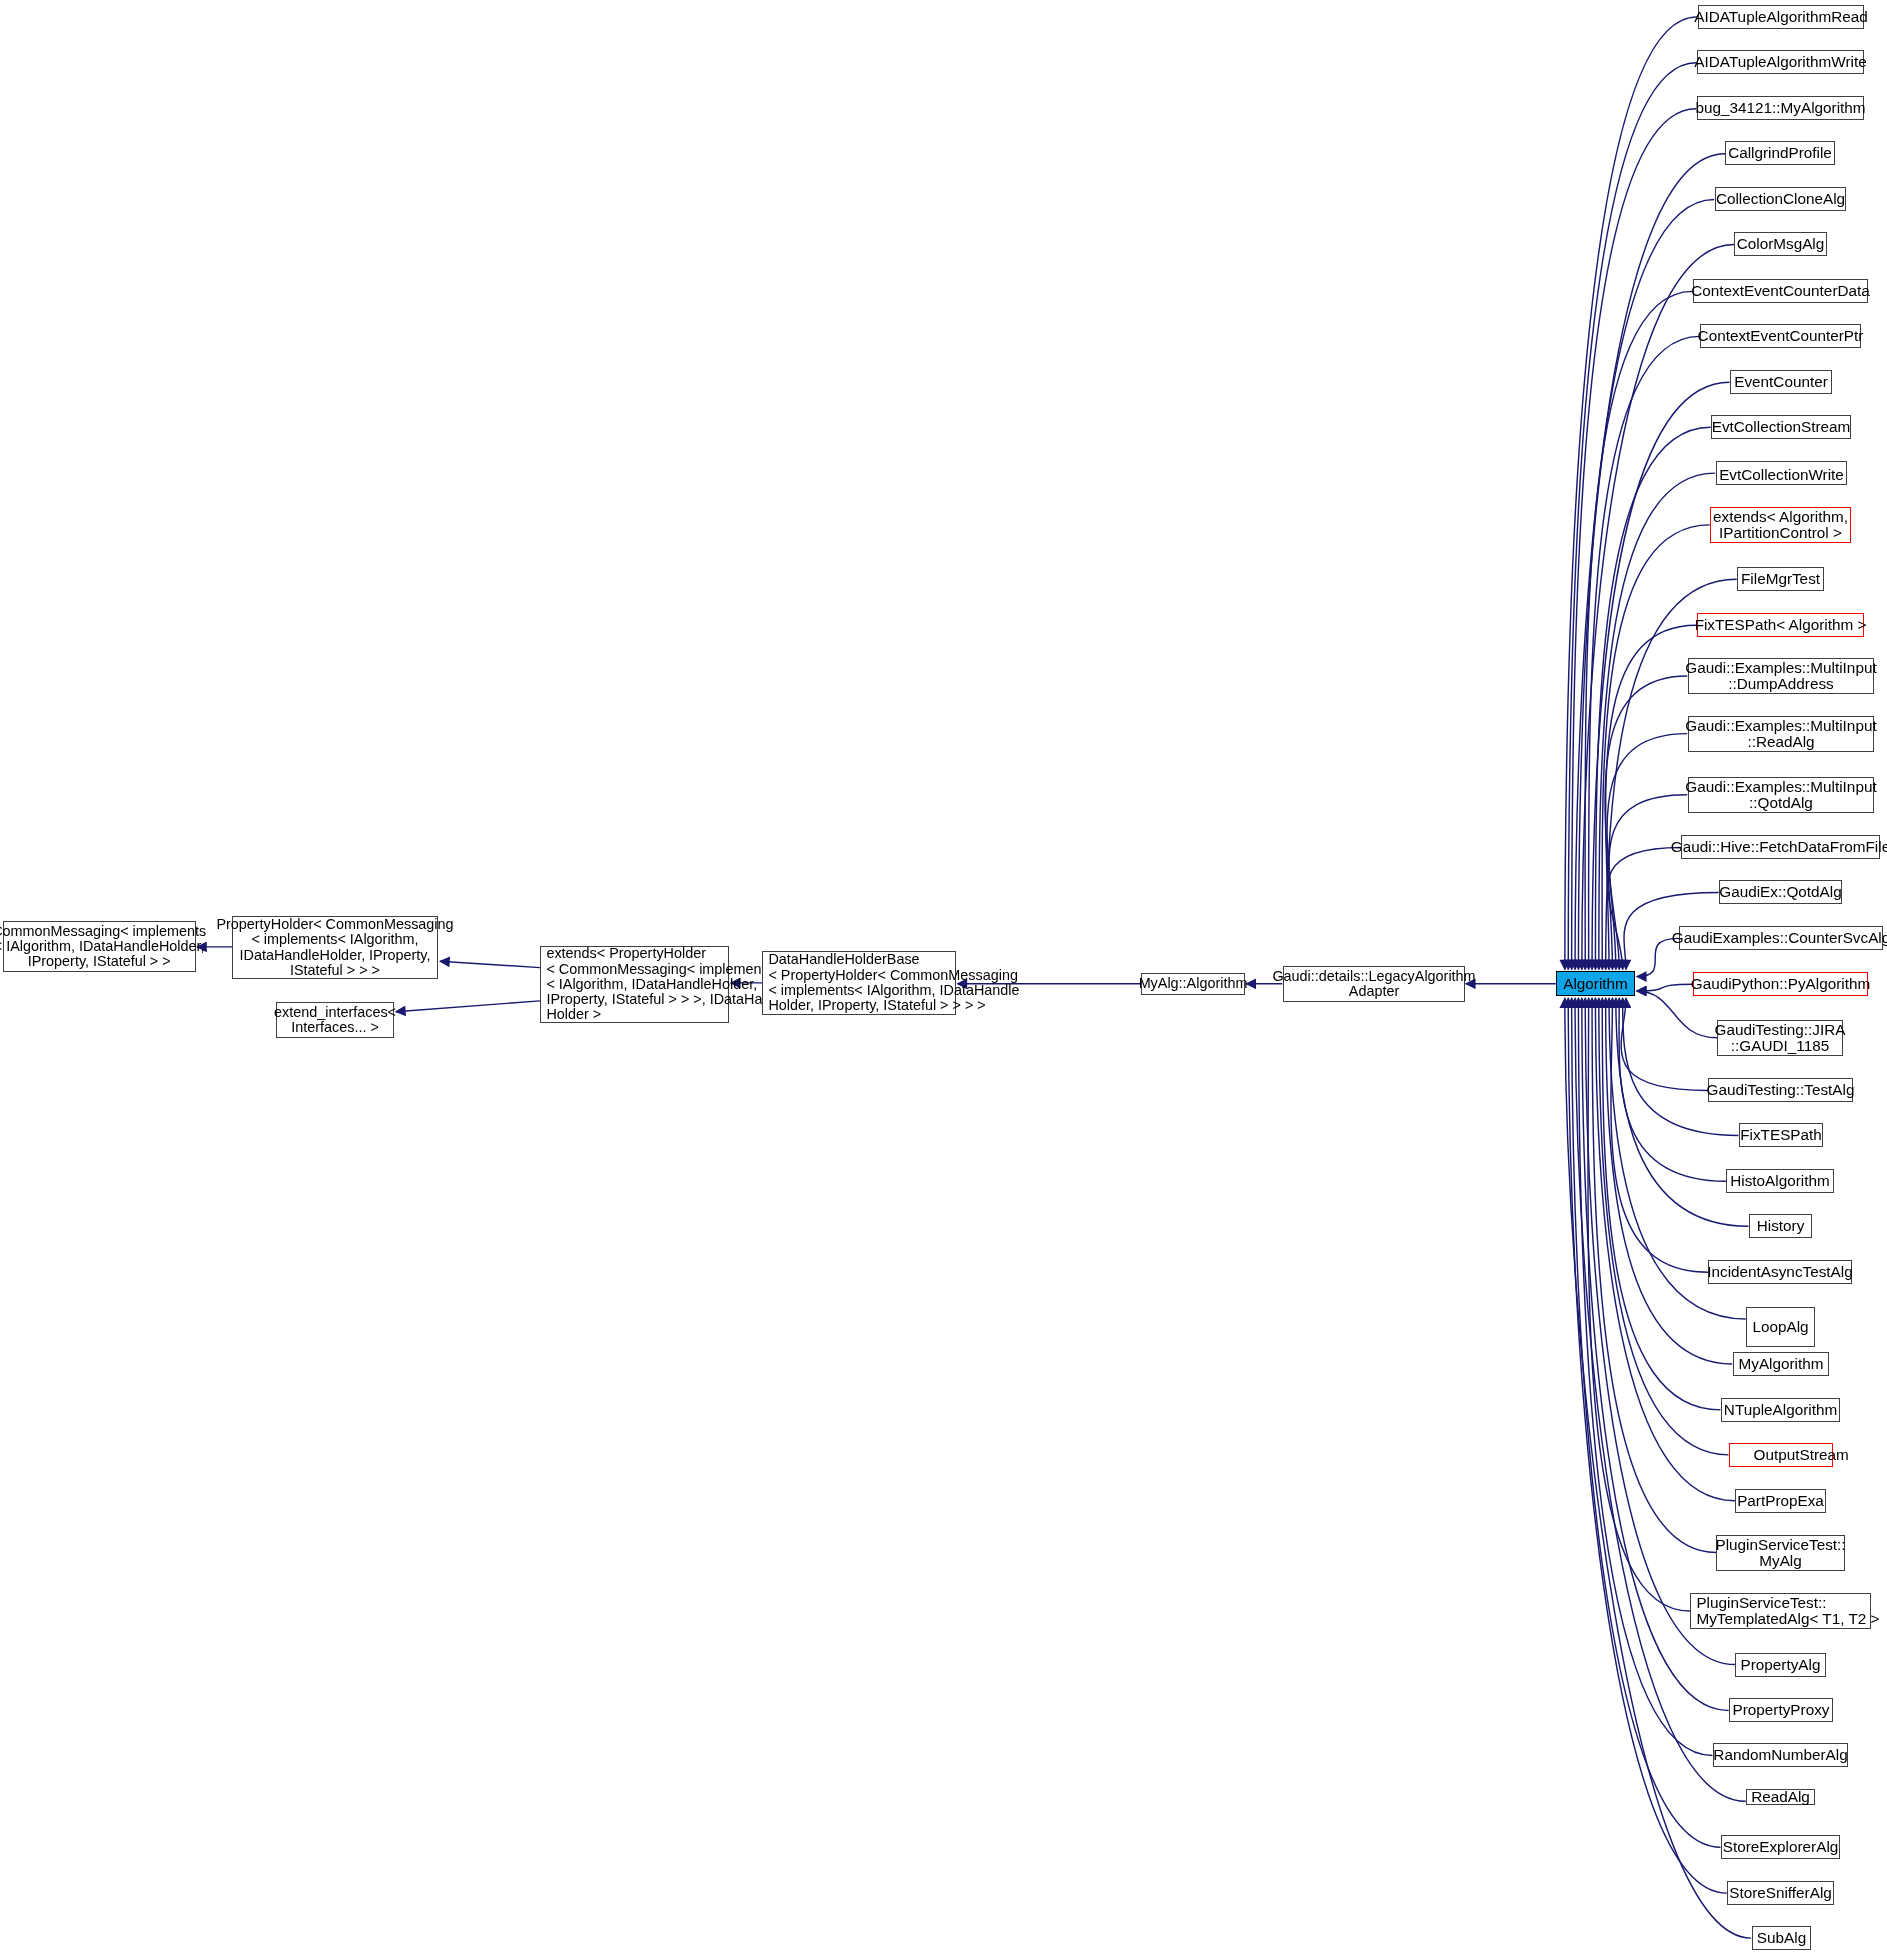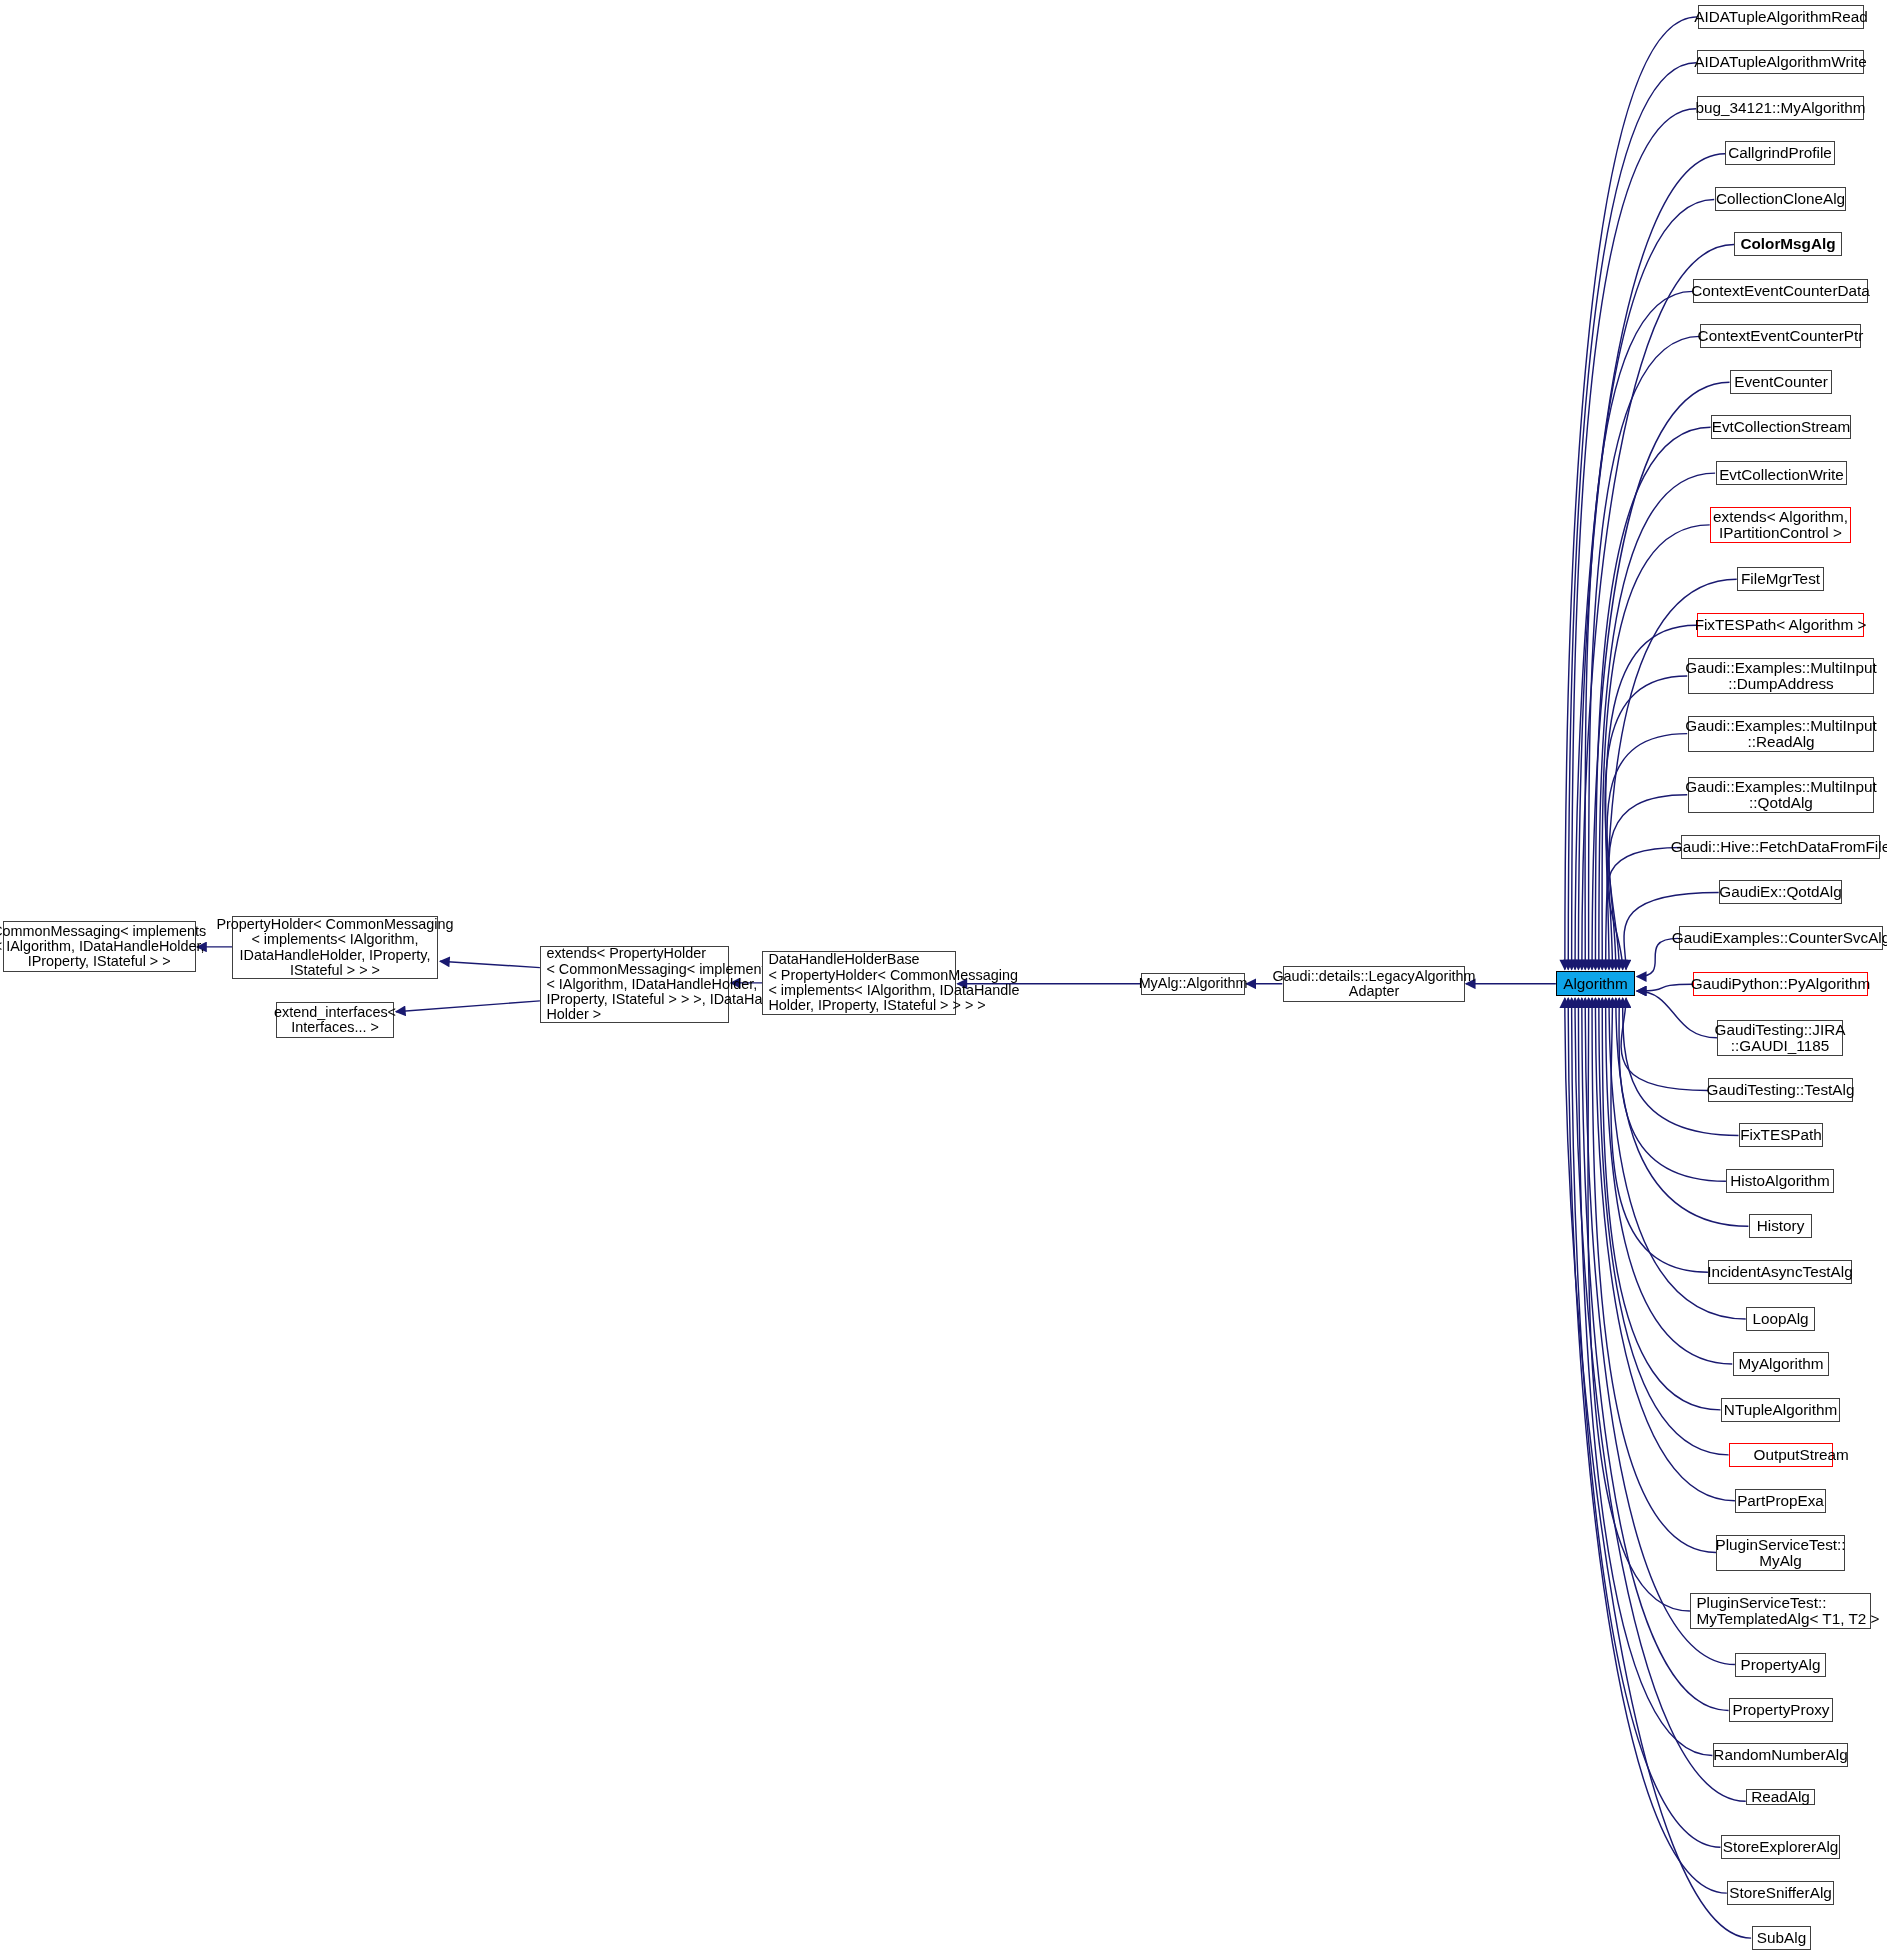--- a/index.html
+++ b/index.html
@@ -137,21 +137,21 @@
       </div>
       <div class="node" style="left: 1697px; top: 96px; width: 167px; height: 24px;">
         <div class="ln">bug_34121::MyAlgorithm</div>
       </div>
       <div class="node" style="left: 1725px; top: 141px; width: 110px; height: 24px;">
         <div class="ln">CallgrindProfile</div>
       </div>
       <div class="node" style="left: 1715px; top: 187px; width: 131px; height: 24px;">
         <div class="ln">CollectionCloneAlg</div>
       </div>
-      <div class="node" style="left: 1734px; top: 232px; width: 108px; height: 24px; font-weight: bold;">
+      <div class="node" style="left: 1734px; top: 232px; width: 93px; height: 24px;">
         <div class="ln">ColorMsgAlg</div>
       </div>
       <div class="node" style="left: 1693px; top: 279px; width: 175px; height: 24px;">
         <div class="ln">ContextEventCounterData</div>
       </div>
       <div class="node" style="left: 1700px; top: 324px; width: 161px; height: 24px;">
         <div class="ln">ContextEventCounterPtr</div>
       </div>
       <div class="node" style="left: 1730px; top: 370px; width: 102px; height: 24px;">
         <div class="ln">EventCounter</div>
@@ -208,21 +208,21 @@
       </div>
       <div class="node" style="left: 1726px; top: 1169px; width: 108px; height: 24px;">
         <div class="ln">HistoAlgorithm</div>
       </div>
       <div class="node" style="left: 1749px; top: 1214px; width: 63px; height: 24px;">
         <div class="ln">History</div>
       </div>
       <div class="node" style="left: 1708px; top: 1260px; width: 144px; height: 24px;">
         <div class="ln">IncidentAsyncTestAlg</div>
       </div>
-      <div class="node" style="left: 1746px; top: 1307px; width: 69px; height: 24px;">
+      <div class="node" style="left: 1746px; top: 1307px; width: 69px; height: 40px;">
         <div class="ln">LoopAlg</div>
       </div>
       <div class="node" style="left: 1733px; top: 1352px; width: 96px; height: 24px;">
         <div class="ln">MyAlgorithm</div>
       </div>
       <div class="node" style="left: 1721px; top: 1398px; width: 119px; height: 24px;">
         <div class="ln">NTupleAlgorithm</div>
       </div>
       <div class="node red" style="left: 1729px; top: 1443px; width: 104px; height: 24px; padding-left: 44px;">
         <div class="ln">OutputStream</div>

